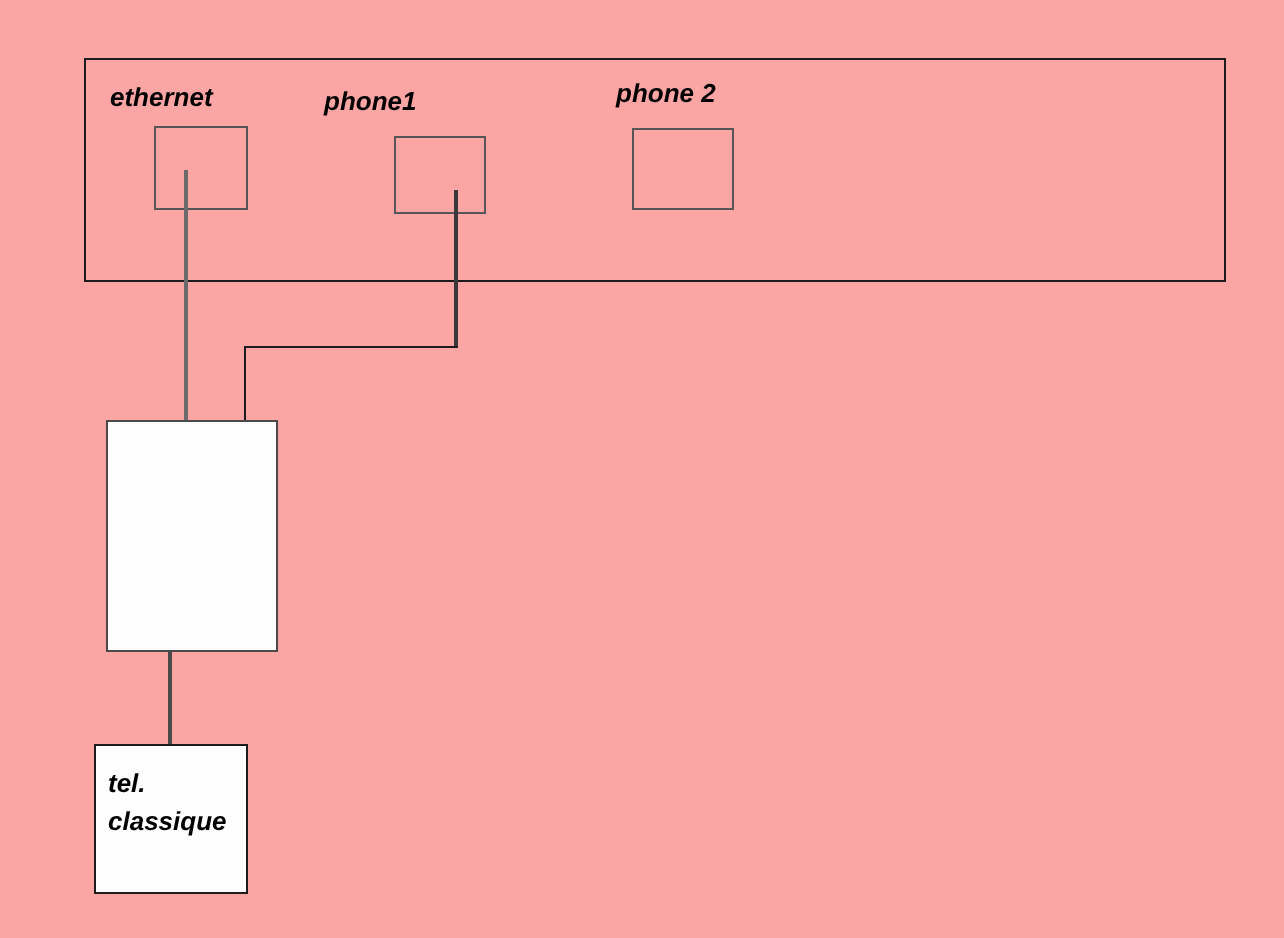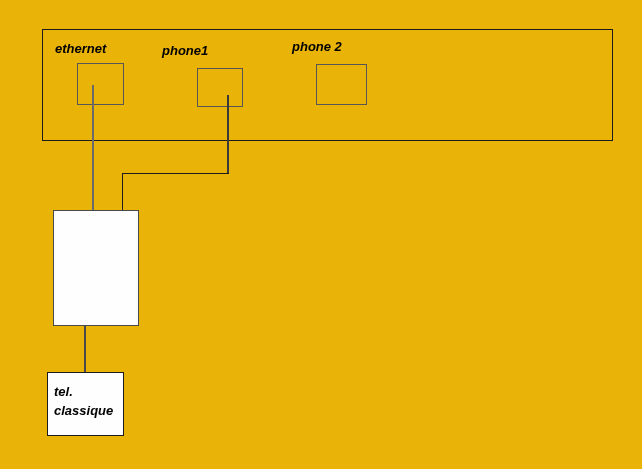--- a/index.html
+++ b/index.html
@@ -10,21 +10,21 @@
     width: 642px;
     height: 469px;
     background: #fdfefd;
     font-family: "Liberation Sans", sans-serif;
     overflow: hidden;
   }
   .canvas {
     position: relative;
     width: 642px;
     height: 469px;
-    background: #eab308;
+    background: #fca5a5;
   }
   .panel {
     position: absolute;
     left: 42px;
     top: 29px;
     width: 571px;
     height: 112px;
     border: 1px solid #1c1c1c;
     box-sizing: border-box;
     background: transparent;
@@ -33,21 +33,21 @@
     position: absolute;
     font-size: 13px;
     font-weight: bold;
     font-style: italic;
     color: #000000;
     white-space: nowrap;
     line-height: 14px;
   }
   .lbl-ethernet { left: 55px;  top: 42px; }
   .lbl-phone1   { left: 162px; top: 44px; }
-  .lbl-phone2   { left: 292px; top: 40px; }
+  .lbl-phone2   { left: 308px; top: 40px; }
   .port {
     position: absolute;
     border: 1px solid #565656;
     box-sizing: border-box;
     background: transparent;
   }
   .port-ethernet { left: 77px;  top: 63px; width: 47px; height: 42px; }
   .port-phone1   { left: 197px; top: 68px; width: 46px; height: 39px; }
   .port-phone2   { left: 316px; top: 64px; width: 51px; height: 41px; }
   .cable {
@@ -75,21 +75,21 @@
   }
   .splitter {
     position: absolute;
     left: 53px; top: 210px; width: 86px; height: 116px;
     border: 1px solid #4a4a4a;
     box-sizing: border-box;
     background: #fdfefd;
   }
   .phone-box {
     position: absolute;
-    left: 47px; top: 372px; width: 77px; height: 64px;
+    left: 47px; top: 372px; width: 77px; height: 75px;
     border: 1px solid #1c1c1c;
     box-sizing: border-box;
     background: #fdfefd;
     padding: 9px 0 18px 6px;
     font-size: 13px;
     font-weight: bold;
     font-style: italic;
     color: #000000;
     line-height: 19px;
   }

